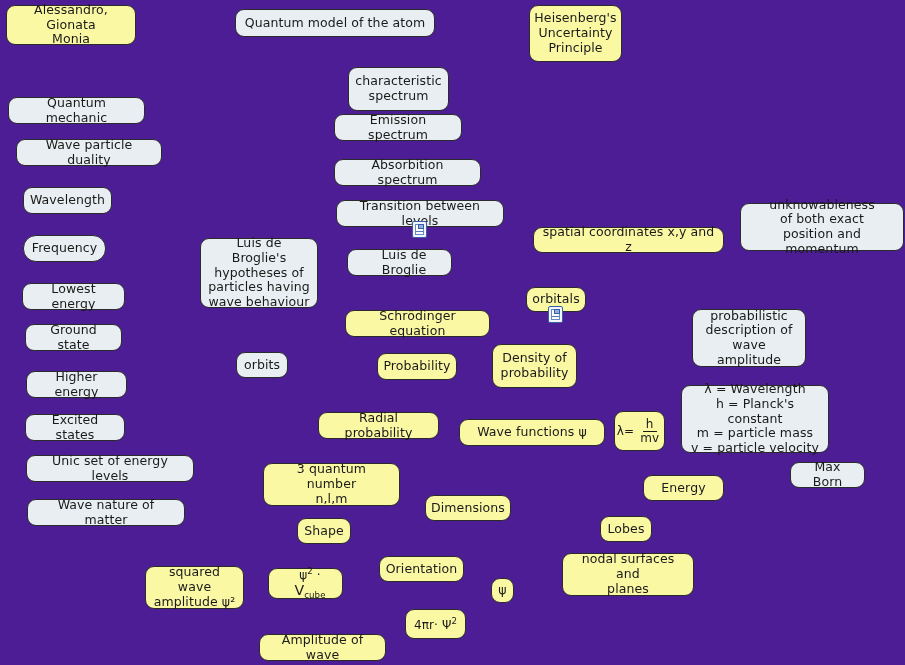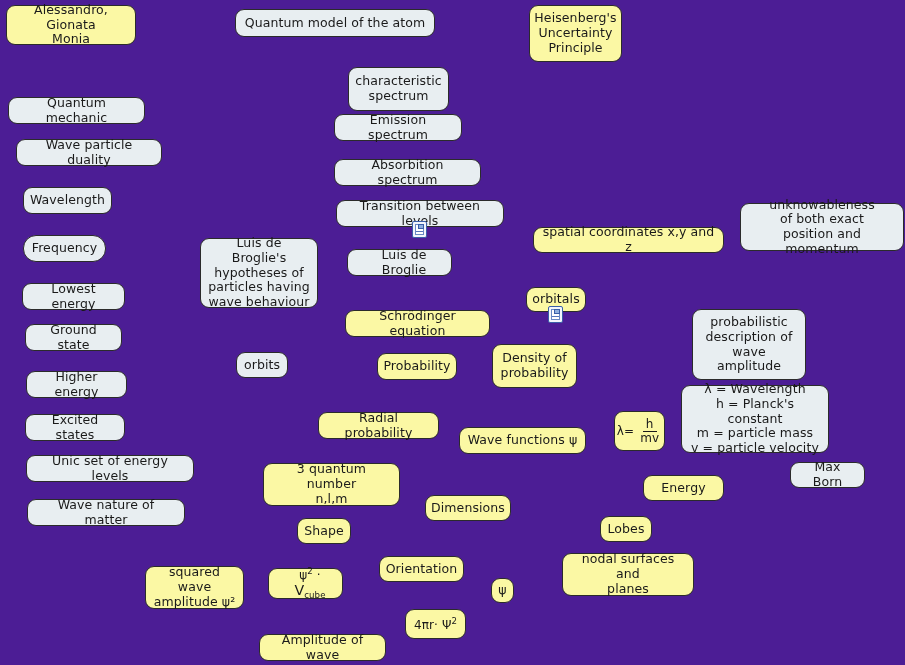--- a/index.html
+++ b/index.html
@@ -130,37 +130,37 @@
 of both exact
 position and momentum</span></div>
     <div class="node blue" style="left: 23px; top: 235px; width: 83px; height: 27px; border-radius: 13px;"><span>Frequency</span></div>
     <div class="node blue" style="left: 200px; top: 238px; width: 118px; height: 70px;"><span>Luis de Broglie's
 hypotheses of
 particles having
 wave behaviour</span></div>
     <div class="node blue" style="left: 347px; top: 249px; width: 105px; height: 27px; padding-left: 16px;"><span>Luis de Broglie</span></div>
     <div class="node blue" style="left: 22px; top: 283px; width: 103px; height: 27px;"><span>Lowest energy</span></div>
     <div class="node yellow" style="left: 526px; top: 287px; width: 60px; height: 25px;"><span>orbitals</span></div>
-    <div class="node blue" style="left: 692px; top: 309px; width: 114px; height: 71px;"><span>probabilistic
+    <div class="node blue" style="left: 692px; top: 309px; width: 114px; height: 58px;"><span>probabilistic
 description of
 wave amplitude</span></div>
     <div class="node blue" style="left: 25px; top: 324px; width: 97px; height: 27px;"><span>Ground state</span></div>
     <div class="node yellow" style="left: 345px; top: 310px; width: 145px; height: 27px;"><span>Schrödinger equation</span></div>
     <div class="node yellow" style="left: 492px; top: 344px; width: 85px; height: 44px;"><span>Density of
 probability</span></div>
     <div class="node blue" style="left: 236px; top: 352px; width: 52px; height: 26px;"><span>orbits</span></div>
     <div class="node yellow" style="left: 377px; top: 353px; width: 80px; height: 27px;"><span>Probability</span></div>
     <div class="node blue" style="left: 26px; top: 371px; width: 101px; height: 27px;"><span>Higher energy</span></div>
     <div class="node blue" style="left: 681px; top: 385px; width: 148px; height: 68px;"><span>λ = Wavelength
 h = Planck's constant
 m = particle mass
 v = particle velocity</span></div>
     <div class="node blue" style="left: 25px; top: 414px; width: 100px; height: 27px;"><span>Excited states</span></div>
     <div class="node yellow" style="left: 318px; top: 412px; width: 121px; height: 27px;"><span>Radial probability</span></div>
-    <div class="node yellow" style="left: 459px; top: 419px; width: 127px; height: 27px; margin-top: 8px;"><span>Wave functions ψ</span></div>
+    <div class="node yellow" style="left: 459px; top: 419px; width: 146px; height: 27px;"><span>Wave functions ψ</span></div>
     <div class="node yellow formula" style="left: 614px; top: 411px; width: 51px; height: 40px;"><span class="frac-box" style="display: inline-flex; align-items: center;"><span>λ=</span><span class="frac"><span class="num">h</span><span class="den">mv</span></span></span></div>
     <div class="node blue" style="left: 26px; top: 455px; width: 168px; height: 27px;"><span>Unic set of energy levels</span></div>
     <div class="node blue" style="left: 790px; top: 462px; width: 75px; height: 26px;"><span>Max Born</span></div>
     <div class="node yellow" style="left: 263px; top: 463px; width: 137px; height: 43px;"><span>3 quantum number
 n,l,m</span></div>
     <div class="node yellow" style="left: 643px; top: 475px; width: 81px; height: 26px; border-radius: 9px;"><span>Energy</span></div>
     <div class="node yellow" style="left: 425px; top: 495px; width: 86px; height: 26px;"><span>Dimensions</span></div>
     <div class="node blue" style="left: 27px; top: 499px; width: 158px; height: 27px;"><span>Wave nature of matter</span></div>
     <div class="node yellow" style="left: 297px; top: 518px; width: 54px; height: 26px;"><span>Shape</span></div>
     <div class="node yellow" style="left: 600px; top: 516px; width: 52px; height: 26px;"><span>Lobes</span></div>

